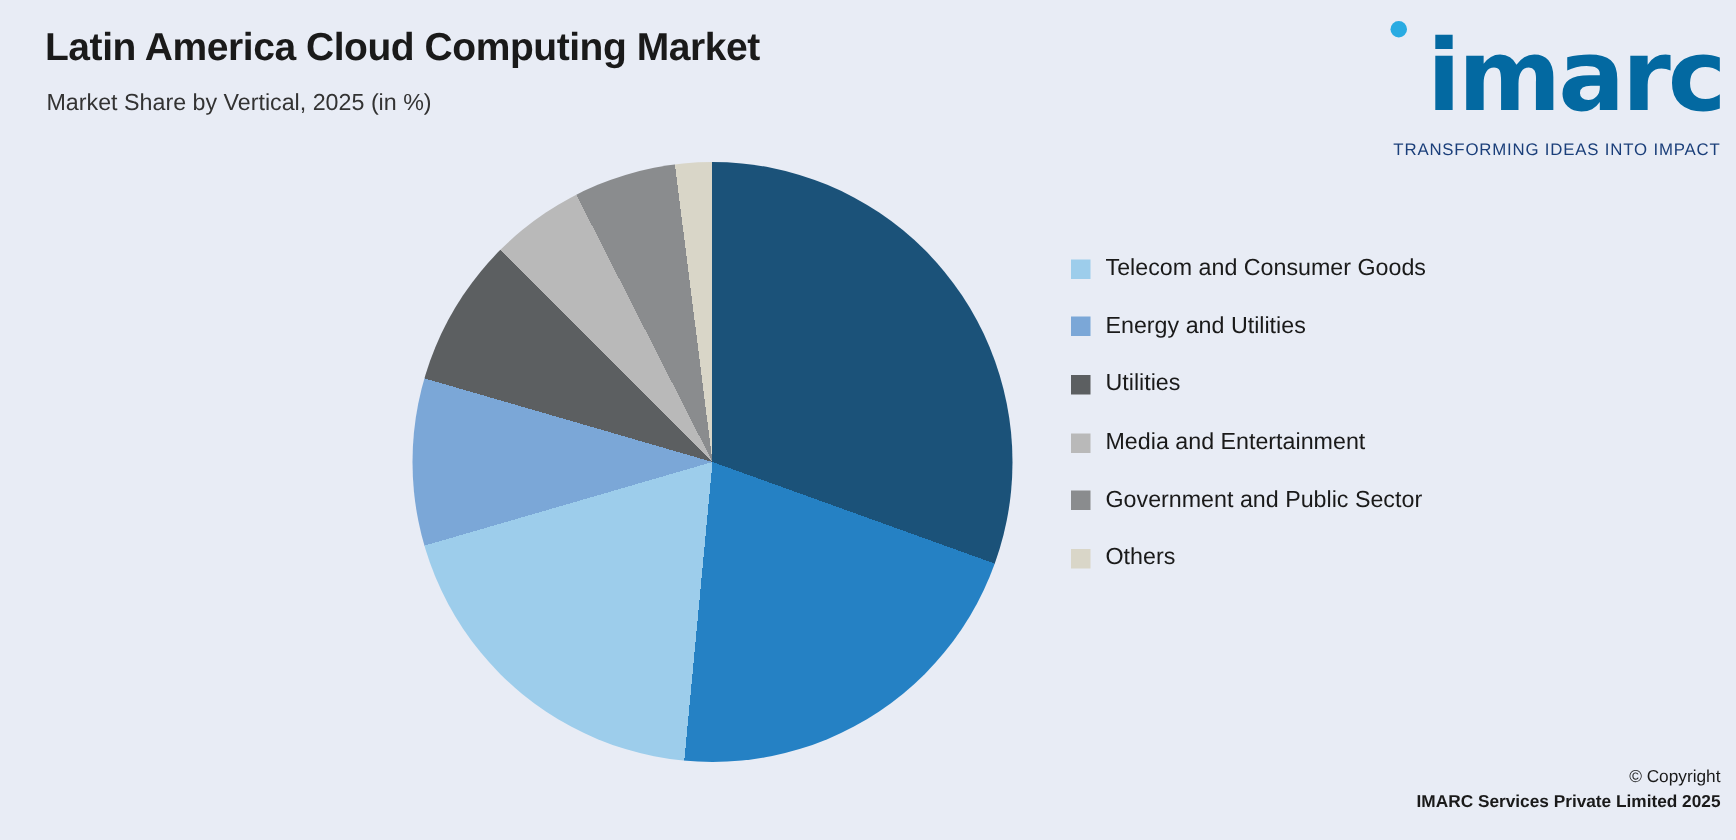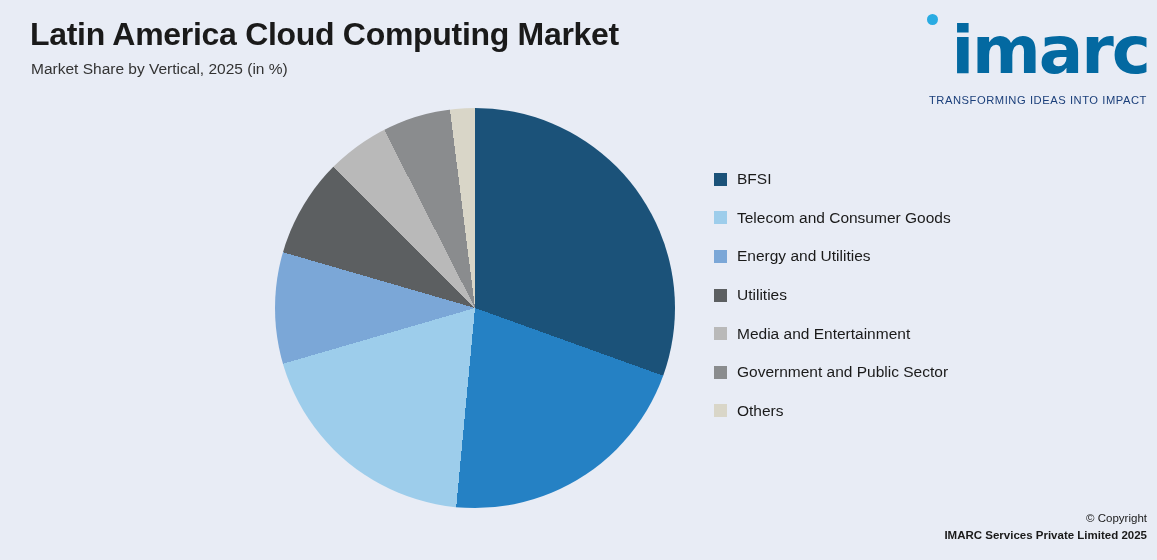--- a/index.html
+++ b/index.html
@@ -16,21 +16,21 @@
   }
   .page {
     position: relative;
     width: 1157px;
     height: 560px;
   }
   .title {
     position: absolute;
     left: 30px;
     top: 16px;
-    font-size: 32px;
+    font-size: 26px;
     font-weight: bold;
     color: #1a1a1a;
     letter-spacing: -0.3px;
     white-space: nowrap;
   }
   .subtitle {
     position: absolute;
     left: 31px;
     top: 60px;
     font-size: 15.5px;
@@ -145,24 +145,20 @@
     <div class="logo-dot"></div>
     <div class="logo-tag">TRANSFORMING IDEAS INTO IMPACT</div>
   </div>
 
   <div class="pie-wrap">
     <div class="pie" id="pie" style="background: conic-gradient(rgb(27, 82, 121) 0deg, rgb(27, 82, 121) 109.8deg, rgb(37, 129, 196) 109.8deg, rgb(37, 129, 196) 185.4deg, rgb(157, 205, 235) 185.4deg, rgb(157, 205, 235) 253.8deg, rgb(123, 167, 215) 253.8deg, rgb(123, 167, 215) 286.2deg, rgb(92, 95, 97) 286.2deg, rgb(92, 95, 97) 315deg, rgb(185, 185, 185) 315deg, rgb(185, 185, 185) 333deg, rgb(138, 140, 142) 333deg, rgb(138, 140, 142) 352.8deg, rgb(217, 214, 200) 352.8deg, rgb(217, 214, 200) 360deg);"></div>
   </div>
 
   <div class="legend" id="legend">
       <div class="legend-row">
-        <span class="legend-swatch" style="background: rgb(27, 82, 121);"></span>
-        <span class="legend-label">BFSI</span>
-      </div>
-      <div class="legend-row">
         <span class="legend-swatch" style="background: rgb(157, 205, 235);"></span>
         <span class="legend-label">Telecom and Consumer Goods</span>
       </div>
       <div class="legend-row">
         <span class="legend-swatch" style="background: rgb(123, 167, 215);"></span>
         <span class="legend-label">Energy and Utilities</span>
       </div>
       <div class="legend-row">
         <span class="legend-swatch" style="background: rgb(92, 95, 97);"></span>
         <span class="legend-label">Utilities</span>

